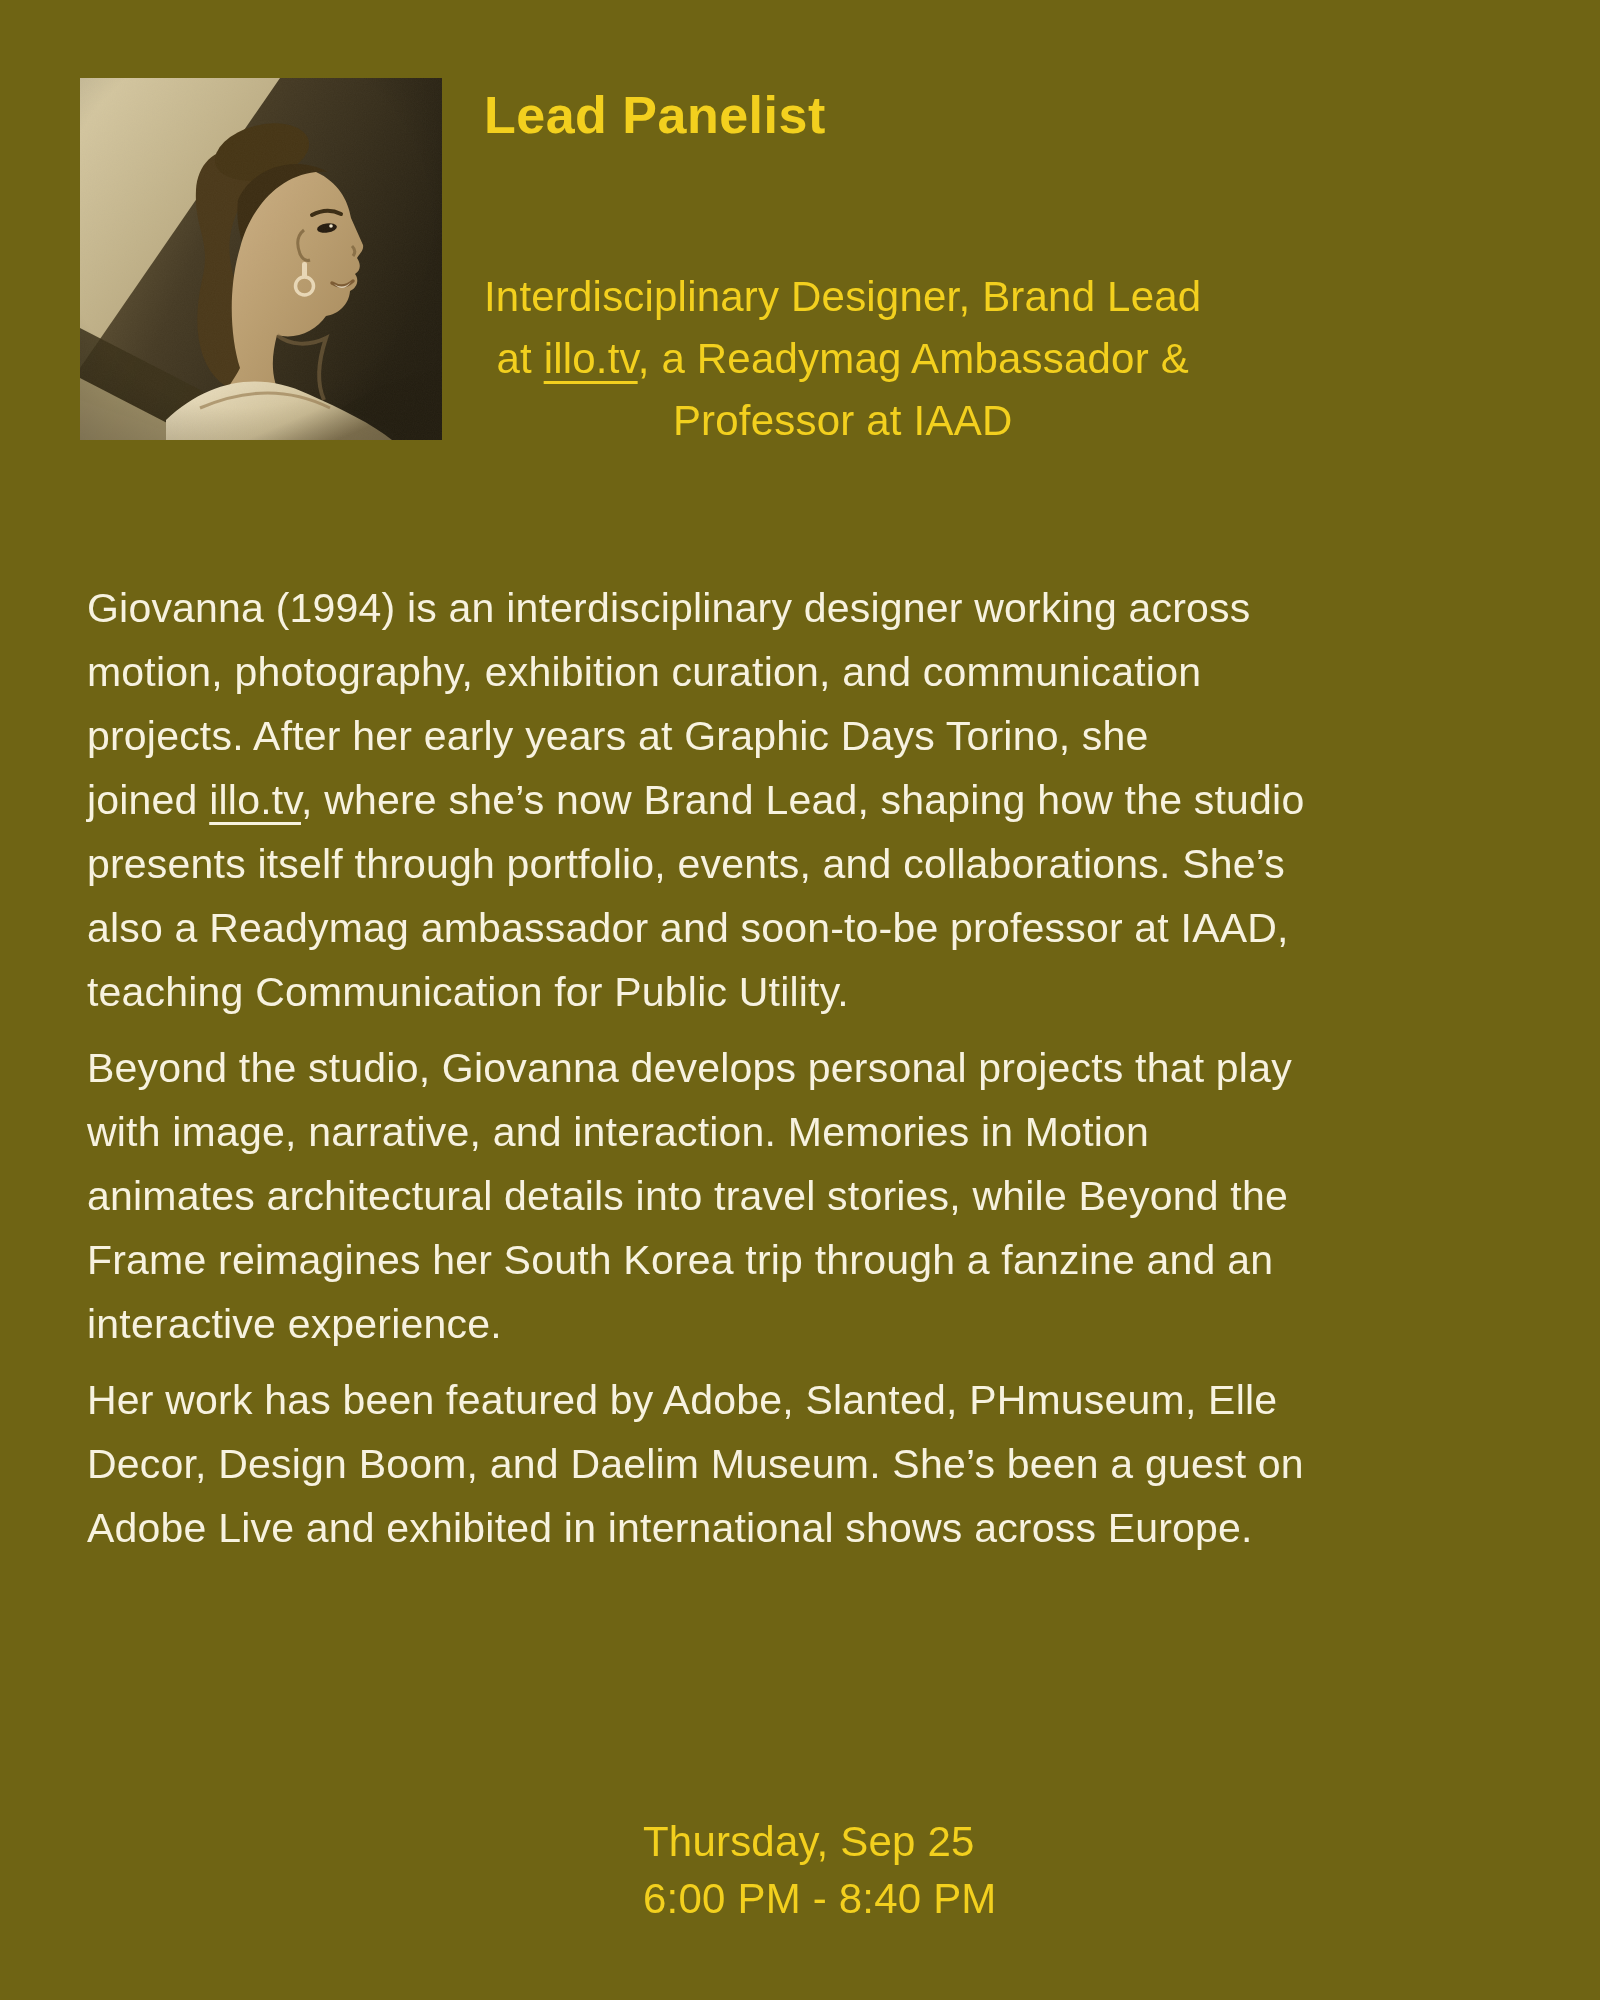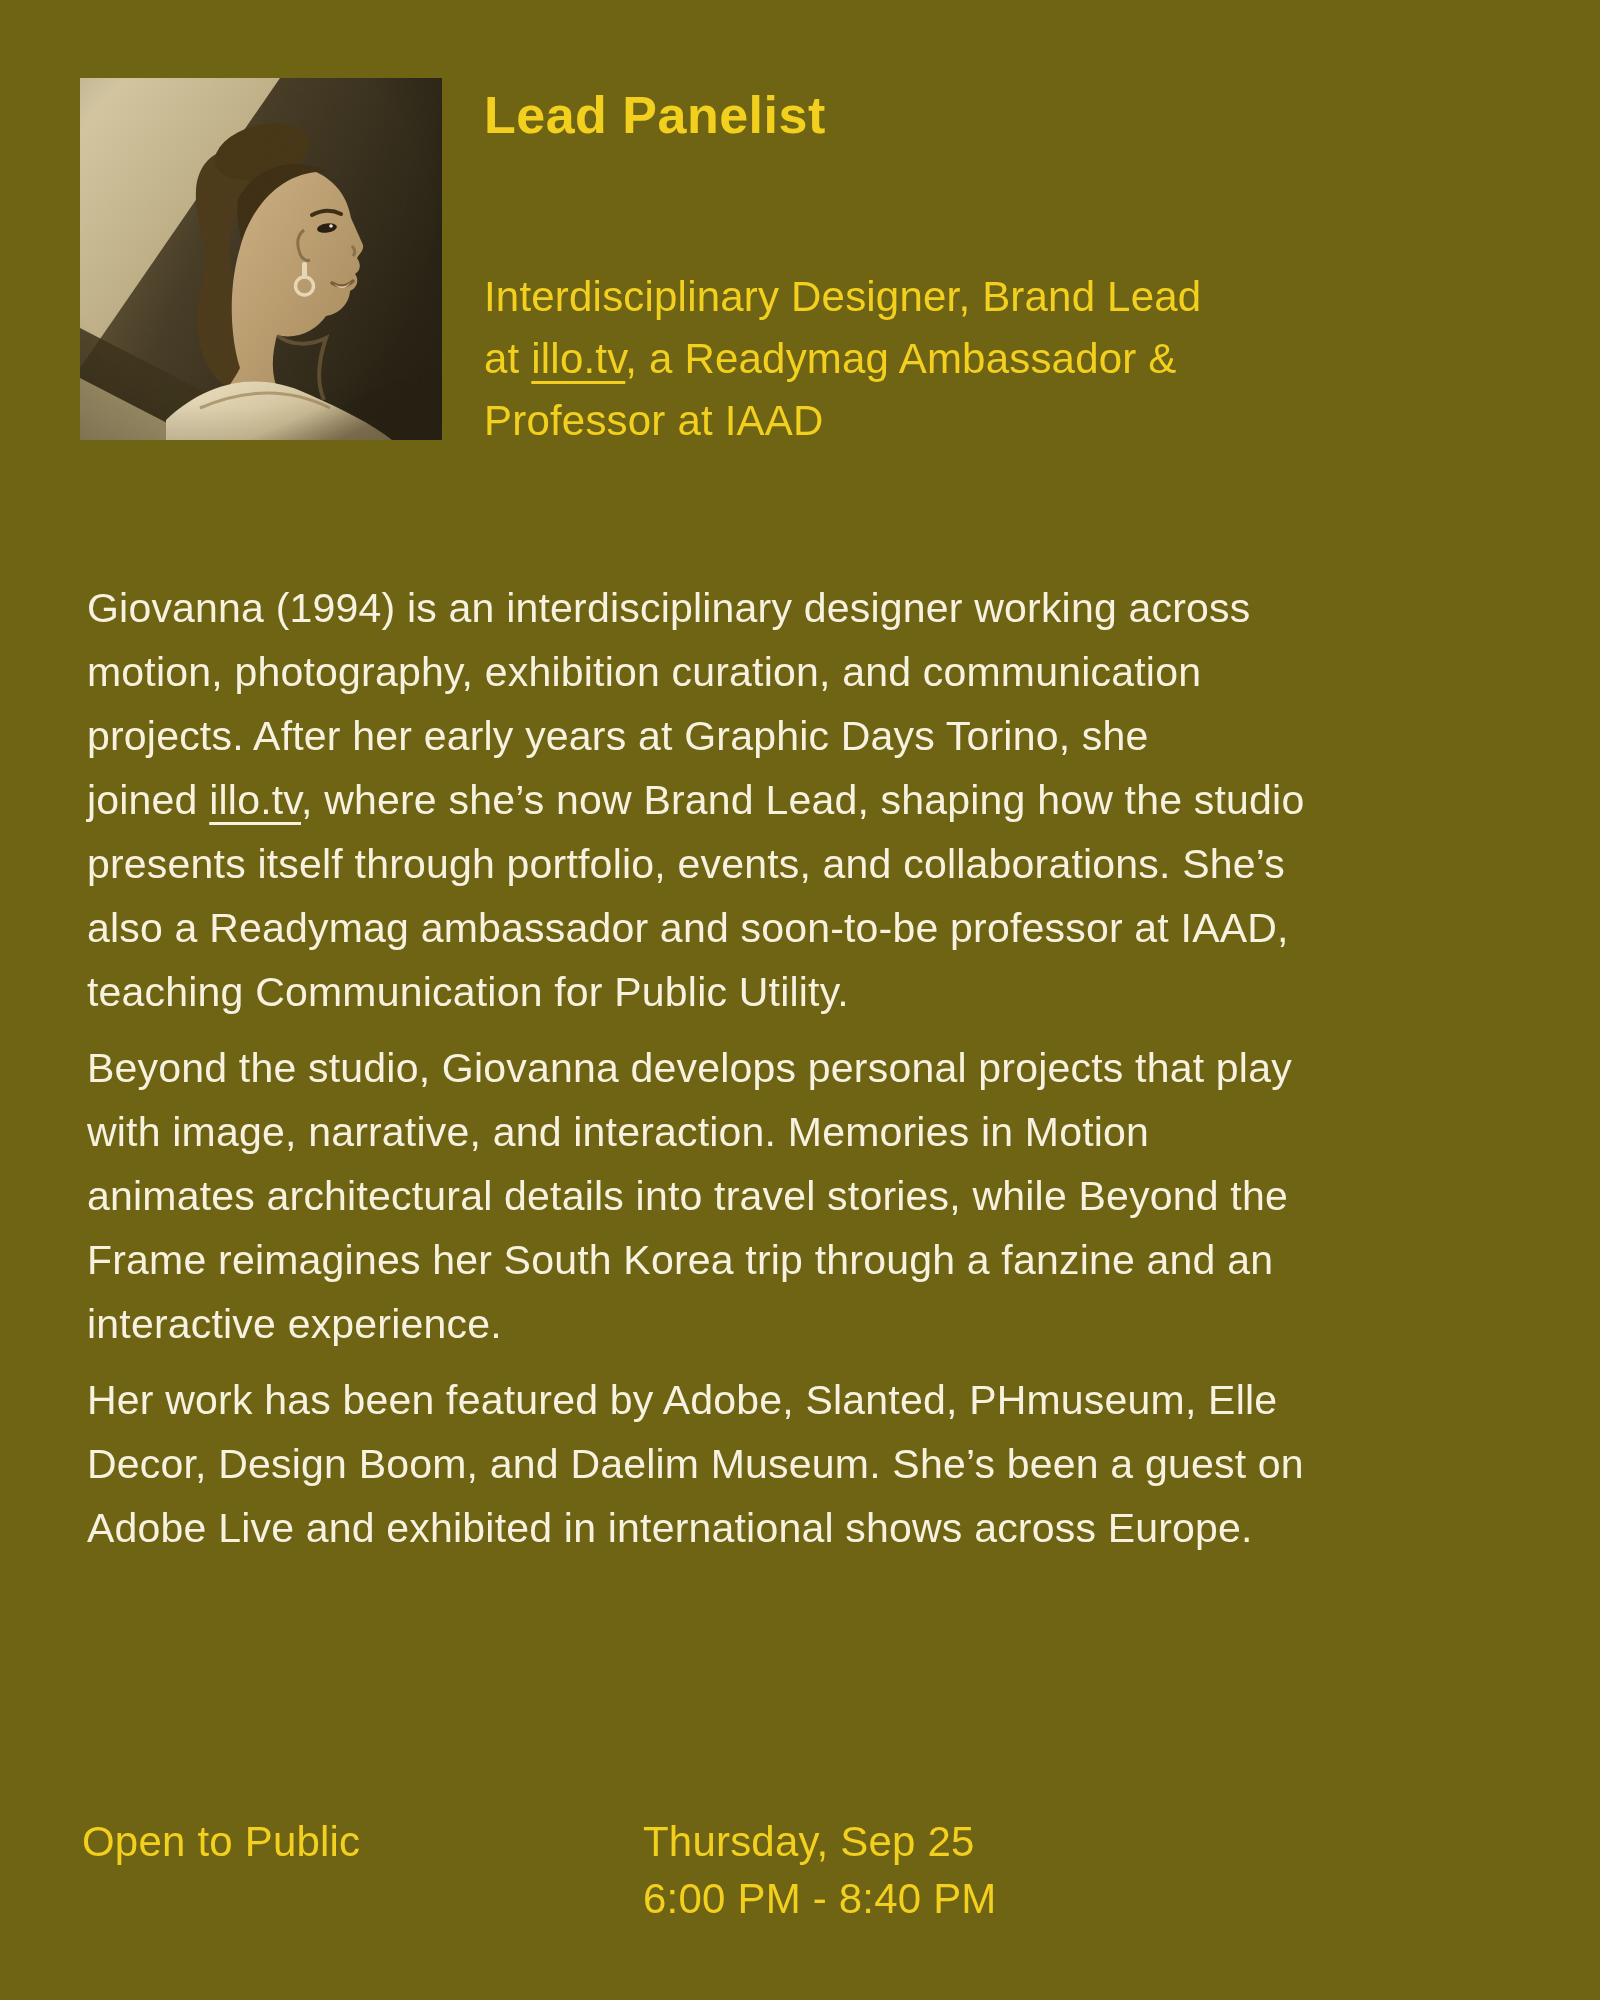--- a/index.html
+++ b/index.html
@@ -26,21 +26,21 @@
   }
   .name{
     position:absolute;left:484px;top:162px;
     font-size:62px;font-weight:700;line-height:1.15;
     color:var(--accent-yellow);letter-spacing:.5px;
   }
   .subtitle{
     position:absolute;left:484px;top:266px;
     font-size:42px;line-height:62px;font-weight:400;
     color:var(--accent-yellow);
-    white-space:pre-line;letter-spacing:.2px;
+    white-space:pre-line;letter-spacing:.2px;text-align:center;
   }
   .bio{
     position:absolute;left:75px;top:564px;width:1440px;
     font-size:41px;line-height:64px;font-weight:400;
     color:var(--body-text);
     letter-spacing:.2px;
   }
   .bio p{margin:12px;white-space:pre-line;}
   .link{
     color:inherit;
@@ -156,17 +156,16 @@
     <p>Beyond the studio, Giovanna develops personal projects that play
 with image, narrative, and interaction. Memories in Motion
 animates architectural details into travel stories, while Beyond the
 Frame reimagines her South Korea trip through a fanzine and an
 interactive experience.</p>
     <p>Her work has been featured by Adobe, Slanted, PHmuseum, Elle
 Decor, Design Boom, and Daelim Museum. She’s been a guest on
 Adobe Live and exhibited in international shows across Europe.</p>
   </div>
 
-  <div class="footer-col c1">Open to Public</div>
   <div class="footer-col c2">Thursday, Sep 25
 6:00 PM - 8:40 PM</div>
 
 </div>
 
 </body></html>

